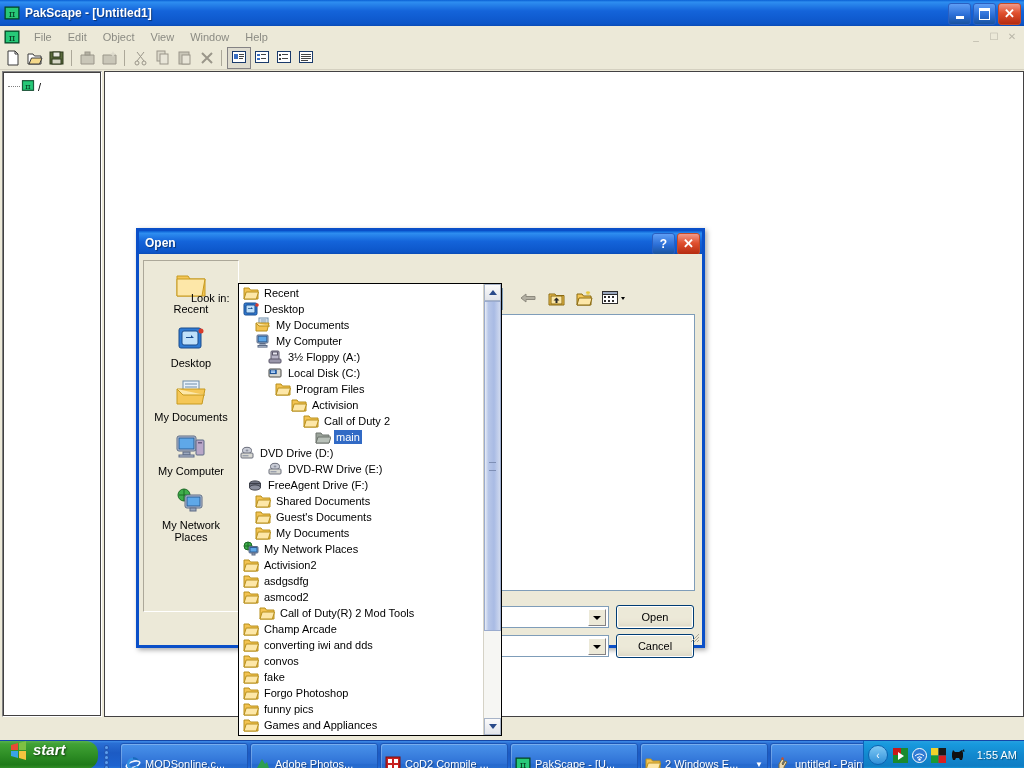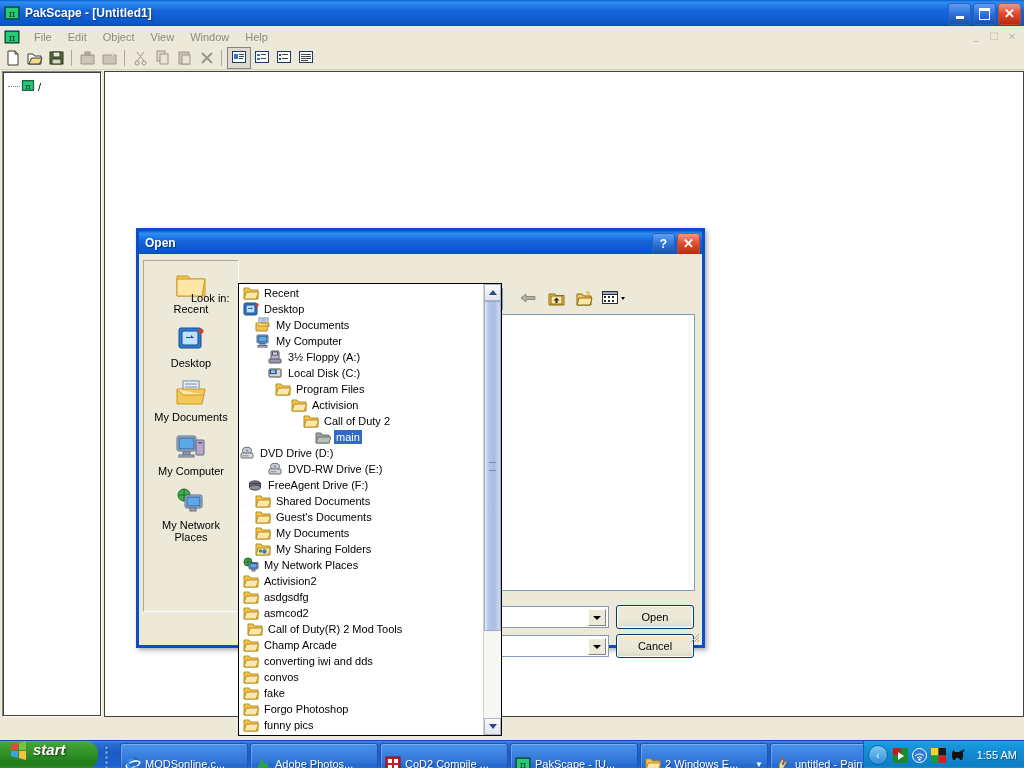--- a/index.html
+++ b/index.html
@@ -584,29 +584,20 @@
           </svg></span>
         <span class="lb">Guest's Documents</span>
       </div>
       <div class="dd-item" style="padding-left: 16px;">
         <span class="ic"><svg width="16" height="16" viewBox="0 0 16 16">
             <path d="M1 3h5l1.5 2H15v9H1z" fill="#f3c352" stroke="#b8901c"></path>
             <path d="M1 14l2.2-7H15.5l-2.2 7z" fill="#fde7a8" stroke="#b8901c"></path>
           </svg></span>
         <span class="lb">My Documents</span>
       </div>
-      <div class="dd-item" style="padding-left: 16px;">
-        <span class="ic"><svg width="16" height="16" viewBox="0 0 16 16">
-            <path d="M1 3h5l1.5 2H15v9H1z" fill="#f3c352" stroke="#b8901c"></path>
-            <path d="M1 14l2.2-7H15.5l-2.2 7z" fill="#fde7a8" stroke="#b8901c"></path>
-            <circle cx="5.5" cy="10" r="1.8" fill="#3a9a48"></circle>
-            <circle cx="9.5" cy="10.5" r="2.2" fill="#2f7bd4"></circle>
-          </svg></span>
-        <span class="lb">My Sharing Folders</span>
-      </div>
       <div class="dd-item" style="padding-left: 4px;">
         <span class="ic"><svg width="16" height="16" viewBox="0 0 16 16">
             <circle cx="5" cy="5" r="4" fill="#3fae4b" stroke="#1d6b26"></circle>
             <path d="M1.2 5h7.6M5 1v8" stroke="#1d6b26" fill="none"></path>
             <rect x="6" y="5.5" width="9" height="6.5" rx="1" fill="#b9c3d6" stroke="#5c6b85"></rect>
             <rect x="7" y="6.5" width="7" height="4.5" fill="#5fa8e8" stroke="#2e5f96"></rect>
             <rect x="9" y="12" width="3" height="2" fill="#9aa7bd" stroke="#5c6b85"></rect>
           </svg></span>
         <span class="lb">My Network Places</span>
       </div>
@@ -624,21 +615,21 @@
           </svg></span>
         <span class="lb">asdgsdfg</span>
       </div>
       <div class="dd-item" style="padding-left: 4px;">
         <span class="ic"><svg width="16" height="16" viewBox="0 0 16 16">
             <path d="M1 3h5l1.5 2H15v9H1z" fill="#f3c352" stroke="#b8901c"></path>
             <path d="M1 14l2.2-7H15.5l-2.2 7z" fill="#fde7a8" stroke="#b8901c"></path>
           </svg></span>
         <span class="lb">asmcod2</span>
       </div>
-      <div class="dd-item" style="padding-left: 8px;">
+      <div class="dd-item" style="padding-left: 20px;">
         <span class="ic"><svg width="16" height="16" viewBox="0 0 16 16">
             <path d="M1 3h5l1.5 2H15v9H1z" fill="#f3c352" stroke="#b8901c"></path>
             <path d="M1 14l2.2-7H15.5l-2.2 7z" fill="#fde7a8" stroke="#b8901c"></path>
           </svg></span>
         <span class="lb">Call of Duty(R) 2 Mod Tools</span>
       </div>
       <div class="dd-item" style="padding-left: 4px;">
         <span class="ic"><svg width="16" height="16" viewBox="0 0 16 16">
             <path d="M1 3h5l1.5 2H15v9H1z" fill="#f3c352" stroke="#b8901c"></path>
             <path d="M1 14l2.2-7H15.5l-2.2 7z" fill="#fde7a8" stroke="#b8901c"></path>

